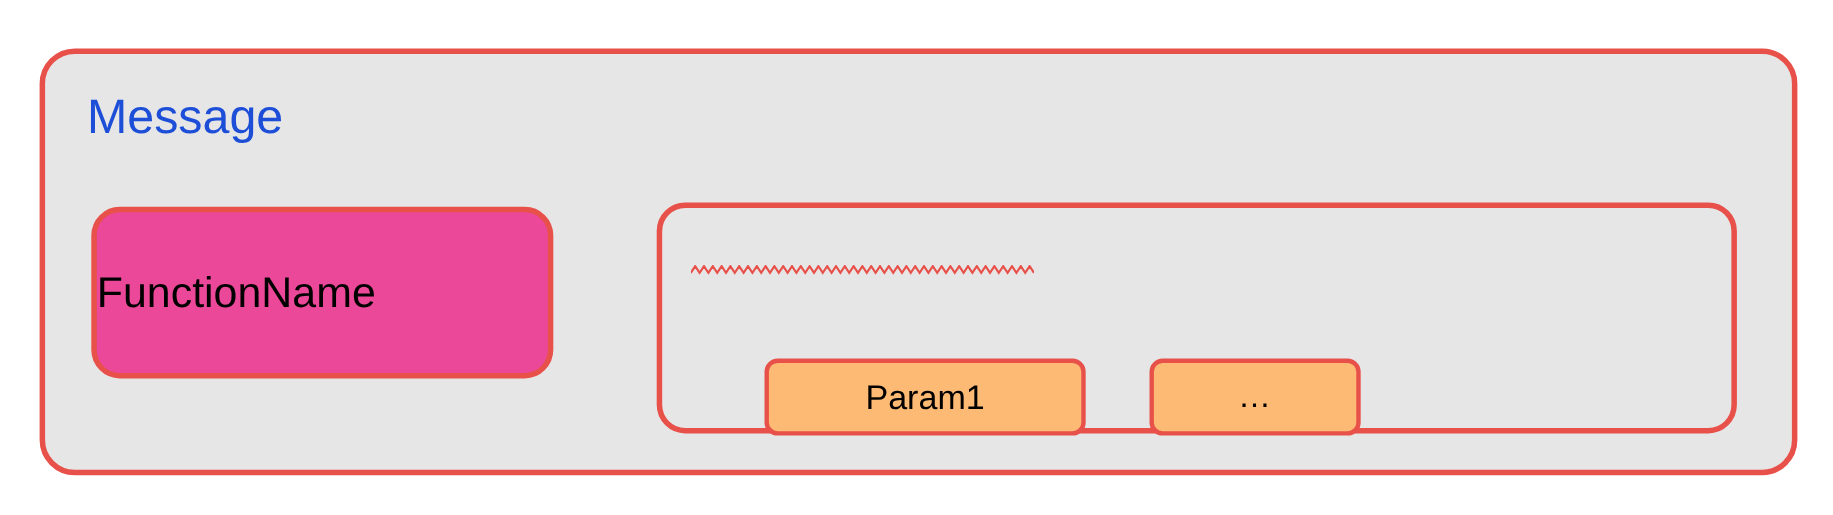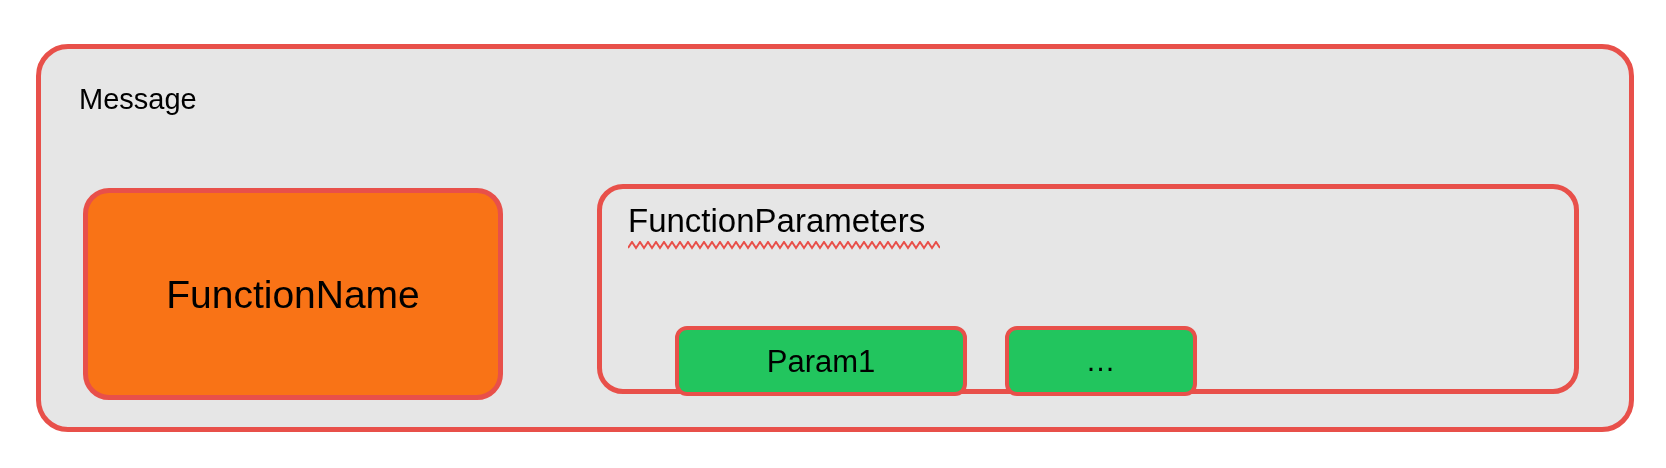--- a/index.html
+++ b/index.html
@@ -32,40 +32,40 @@
     box-sizing: border-box;
     background: #e6e6e6;
     border: 5px solid #e8504a;
     border-radius: 32px;
   }
 
   .message-label {
     position: absolute;
     left: 38px;
     top: 36px;
-    font-size: 29px;
+    font-size: 44px;
     line-height: 1;
-    color: #000000;
+    color: #1d4ed8;
     white-space: nowrap;
   }
 
   
   .function-name-box {
     position: absolute;
     left: 42px;
     top: 139px;
     width: 420px;
-    height: 212px;
+    height: 156px;
     box-sizing: border-box;
-    background: #f97316;
+    background: #ec4899;
     border: 5px solid #e8504a;
     border-radius: 26px;
     display: flex;
     align-items: center;
-    justify-content: center;
+    justify-content: flex-start;
   }
   .function-name-label {
     font-size: 39px;
     line-height: 1;
     color: #000000;
     white-space: nowrap;
   }
 
   
   .function-params-box {
@@ -106,27 +106,28 @@
     position: absolute;
     left: 73px;
     top: 137px;
     display: flex;
     align-items: center;
   }
 
   .param-chip {
     box-sizing: border-box;
     height: 70px;
-    background: #22c55e;
+    background: #fdba74;
     border: 4px solid #e8504a;
     border-radius: 12px;
     display: flex;
     align-items: center;
     justify-content: center;
     margin-right: 38px;
+    margin-left: 20px;
   }
   .param-chip:last-child { margin-right: 0; }
 
   .param-chip.wide   { width: 292px; }
   .param-chip.narrow { width: 192px; }
 
   .param-label {
     font-size: 31px;
     line-height: 1;
     color: #000000;
@@ -145,21 +146,20 @@
   <div class="message-box">
 
     <div class="message-label">Message</div>
 
     <div class="function-name-box">
       <span class="function-name-label">FunctionName</span>
     </div>
 
     <div class="function-params-box">
 
-      <div class="function-params-label">FunctionParameters</div>
 
       <div class="squiggle">
         <svg width="312" height="9" viewBox="0 0 312 9" xmlns="http://www.w3.org/2000/svg">
           <path d="M0 7 L4 1 L8 7 L12 1 L16 7 L20 1 L24 7 L28 1 L32 7 L36 1 L40 7 L44 1 L48 7 L52 1 L56 7 L60 1 L64 7 L68 1 L72 7 L76 1 L80 7 L84 1 L88 7 L92 1 L96 7 L100 1 L104 7 L108 1 L112 7 L116 1 L120 7 L124 1 L128 7 L132 1 L136 7 L140 1 L144 7 L148 1 L152 7 L156 1 L160 7 L164 1 L168 7 L172 1 L176 7 L180 1 L184 7 L188 1 L192 7 L196 1 L200 7 L204 1 L208 7 L212 1 L216 7 L220 1 L224 7 L228 1 L232 7 L236 1 L240 7 L244 1 L248 7 L252 1 L256 7 L260 1 L264 7 L268 1 L272 7 L276 1 L280 7 L284 1 L288 7 L292 1 L296 7 L300 1 L304 7 L308 1 L312 7" fill="none" stroke="#e8504a" stroke-width="2"></path>
         </svg>
       </div>
 
       <div class="params-row">
 
         <div class="param-chip wide">

